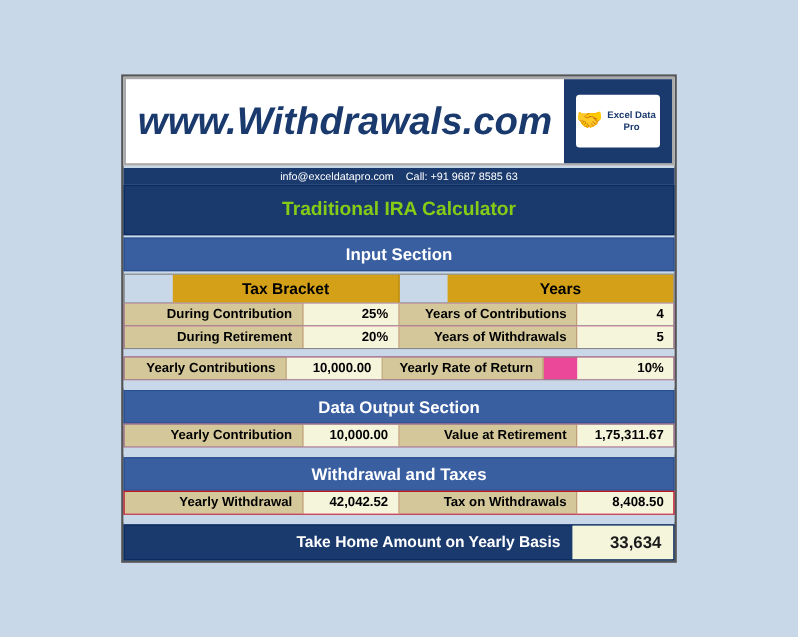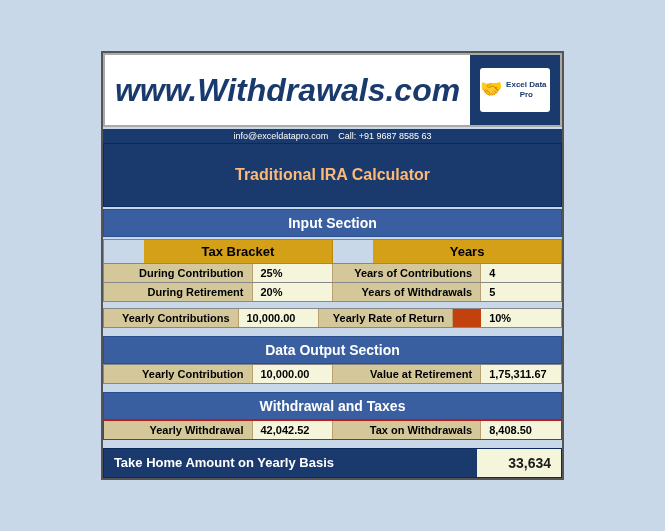--- a/index.html
+++ b/index.html
@@ -60,25 +60,25 @@
     .contact-row {
       background: #1a3a6e;
       text-align: center;
       color: white;
       font-size: 9px;
       padding: 2px 0;
     }
     
     .title-bar {
       background: #1a3a6e;
-      color: #fdba74;
+      color: #84cc16;
       font-size: 16px;
       font-weight: bold;
       text-align: center;
-      padding: 22px;
+      padding: 11px;
       border: 1px solid #0a2a5e;
     }
     
     .section-header {
       background: #3a5fa0;
       color: white;
       font-size: 14px;
       font-weight: bold;
       text-align: center;
       padding: 5px;
@@ -93,20 +93,21 @@
     .takehome-row {
       display: flex;
       background: #1a3a6e;
       border: 1px solid #0a2a5e;
       margin-top: 2px;
     }
     .takehome-label {
       color: white;
       font-size: 13px;
       font-weight: bold;
+      text-align: right;
       padding: 6px 10px;
       flex: 1;
     }
     .takehome-value {
       background: #f5f5dc;
       color: #1a1a1a;
       font-size: 14px;
       font-weight: bold;
       text-align: right;
       padding: 6px 10px;
@@ -127,36 +128,36 @@
       border-right: 1px solid #b8860b;
       margin-left: 40px;
     }
     .header-half:last-child {
       border-right: none;
     }
     .two-col-data {
       display: flex;
       border: 1px solid #888;
       border-top: none;
-      background: #c2410c;
+      background: #ec4899;
     }
     .half-label {
       background: #d4c89a;
       font-size: 11px;
       font-weight: bold;
       text-align: right;
       padding: 3px 8px;
       border-right: 1px solid #b8a070;
       flex: 1;
     }
     .half-val {
       background: #f5f5dc;
       font-size: 11px;
       font-weight: bold;
-      text-align: left;
+      text-align: right;
       padding: 3px 8px;
       border-right: 1px solid #b8a070;
       width: 80px;
     }
     .main-frame {
       border: 2px solid #555;
       background: #c8d8e8;
     }
   </style>
 </head>

